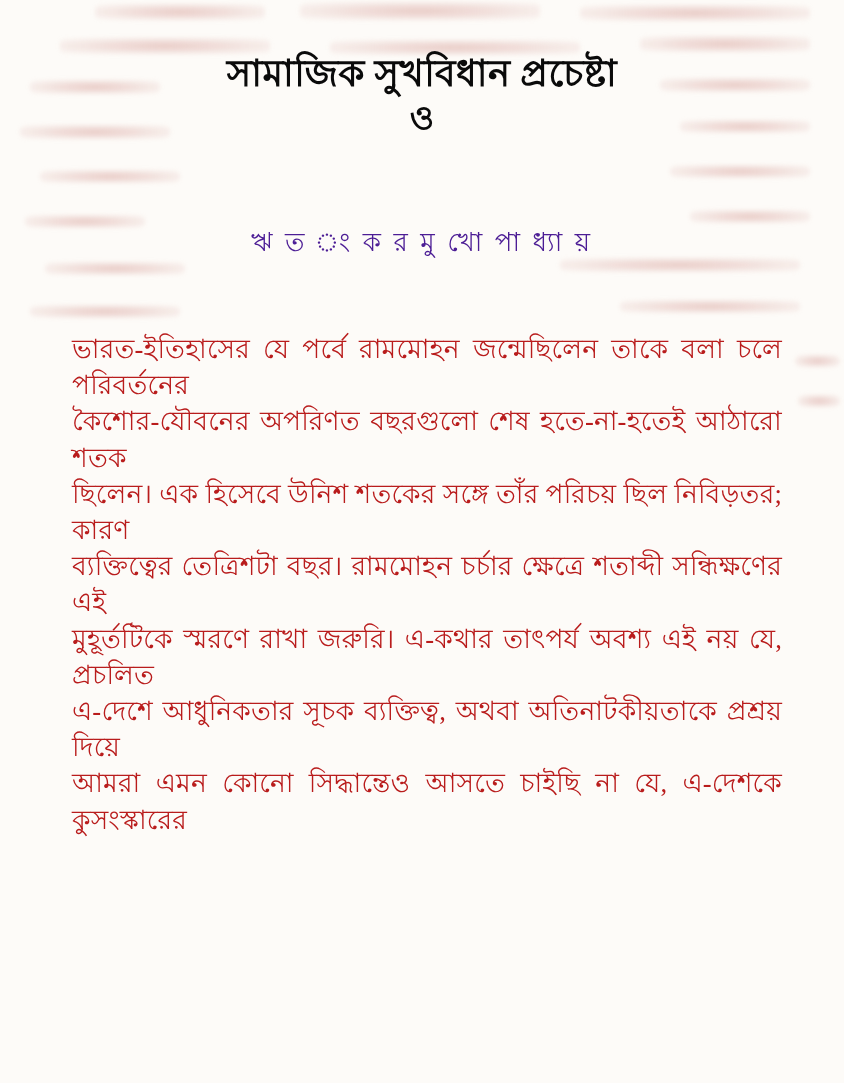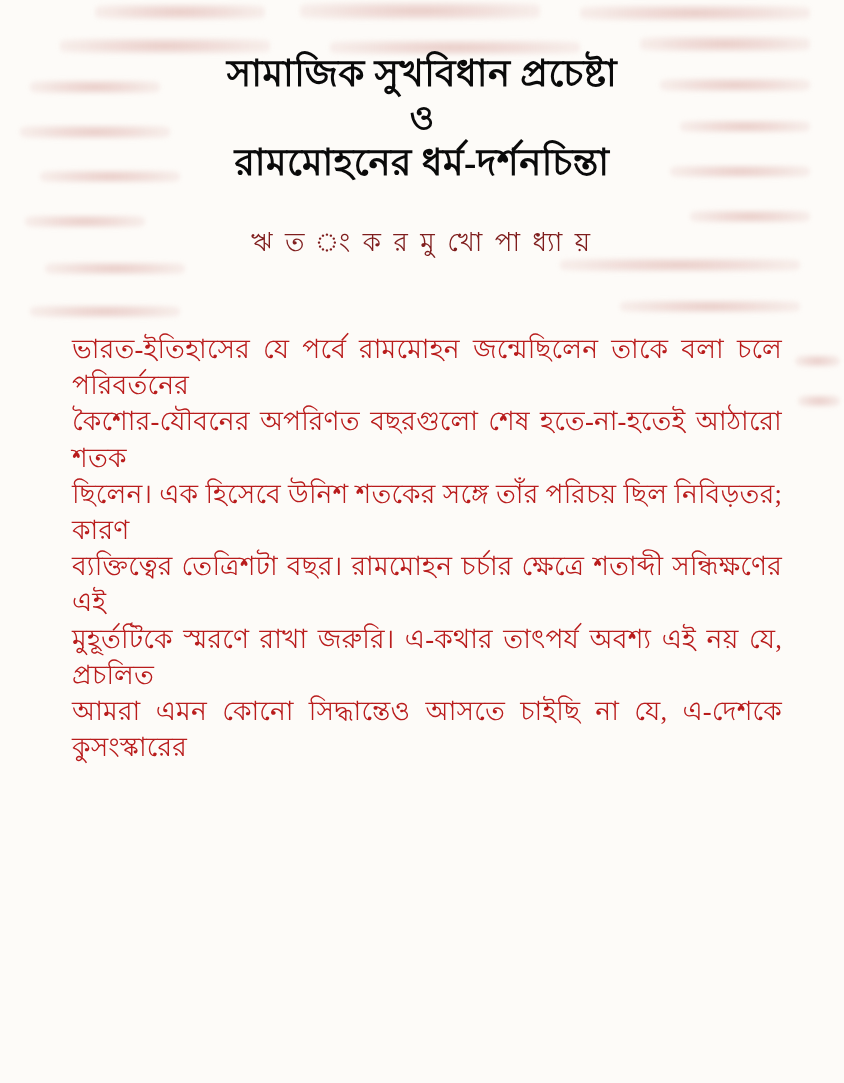--- a/index.html
+++ b/index.html
@@ -47,21 +47,21 @@
     line-height: 42px;
   }
   .author-line {
     position: absolute;
     top: 222px;
     left: 0;
     width: 100%;
     text-align: center;
     font-size: 26px;
     letter-spacing: 3px;
-    color: #7f1d1d;
+    color: #4c1d95;
     font-weight: 400;
   }
   .body-block {
     position: absolute;
     top: 331px;
     left: 72px;
     width: 710px;
   }
   .body-line {
     font-size: 26.5px;
@@ -94,28 +94,28 @@
   <div class="bleed" style="left:45px;  top:262px; width:140px; height:13px;"></div>
   <div class="bleed" style="left:560px; top:258px; width:240px; height:14px;"></div>
   <div class="bleed" style="left:30px;  top:305px; width:150px; height:13px;"></div>
   <div class="bleed" style="left:620px; top:300px; width:180px; height:13px;"></div>
   <div class="bleed" style="left:795px; top:355px; width:45px;  height:12px;"></div>
   <div class="bleed" style="left:798px; top:395px; width:42px;  height:12px;"></div>
 
   <div class="title-block">
     <div class="title-line">সামাজিক সুখবিধান প্রচেষ্টা</div>
     <div class="title-and">ও</div>
-    <div class="title-line">রামমোহনের ধর্ম-দর্শনচিন্তা</div>
   </div>
 
   <div class="author-line">ঋ ত ং ক র  মু খো পা ধ্যা য়</div>
 
   <div class="body-block">
     <div class="body-line">ভারত-ইতিহাসের যে পর্বে রামমোহন জন্মেছিলেন তাকে বলা চলে পরিবর্তনের</div>
     <div class="body-line">কৈশোর-যৌবনের অপরিণত বছরগুলো শেষ হতে-না-হতেই আঠারো শতক</div>
     <div class="body-line">ছিলেন। এক হিসেবে উনিশ শতকের সঙ্গে তাঁর পরিচয় ছিল নিবিড়তর; কারণ</div>
     <div class="body-line">ব্যক্তিত্বের তেত্রিশটা বছর। রামমোহন চর্চার ক্ষেত্রে শতাব্দী সন্ধিক্ষণের এই</div>
     <div class="body-line">মুহূর্তটিকে স্মরণে রাখা জরুরি। এ-কথার তাৎপর্য অবশ্য এই নয় যে, প্রচলিত</div>
+    <div class="body-line">এ-দেশে আধুনিকতার সূচক ব্যক্তিত্ব, অথবা অতিনাটকীয়তাকে প্রশ্রয় দিয়ে</div>
     <div class="body-line">আমরা এমন কোনো সিদ্ধান্তেও আসতে চাইছি না যে, এ-দেশকে কুসংস্কারের</div>
 
   </div>
 
 </div>
 
 </body></html>

